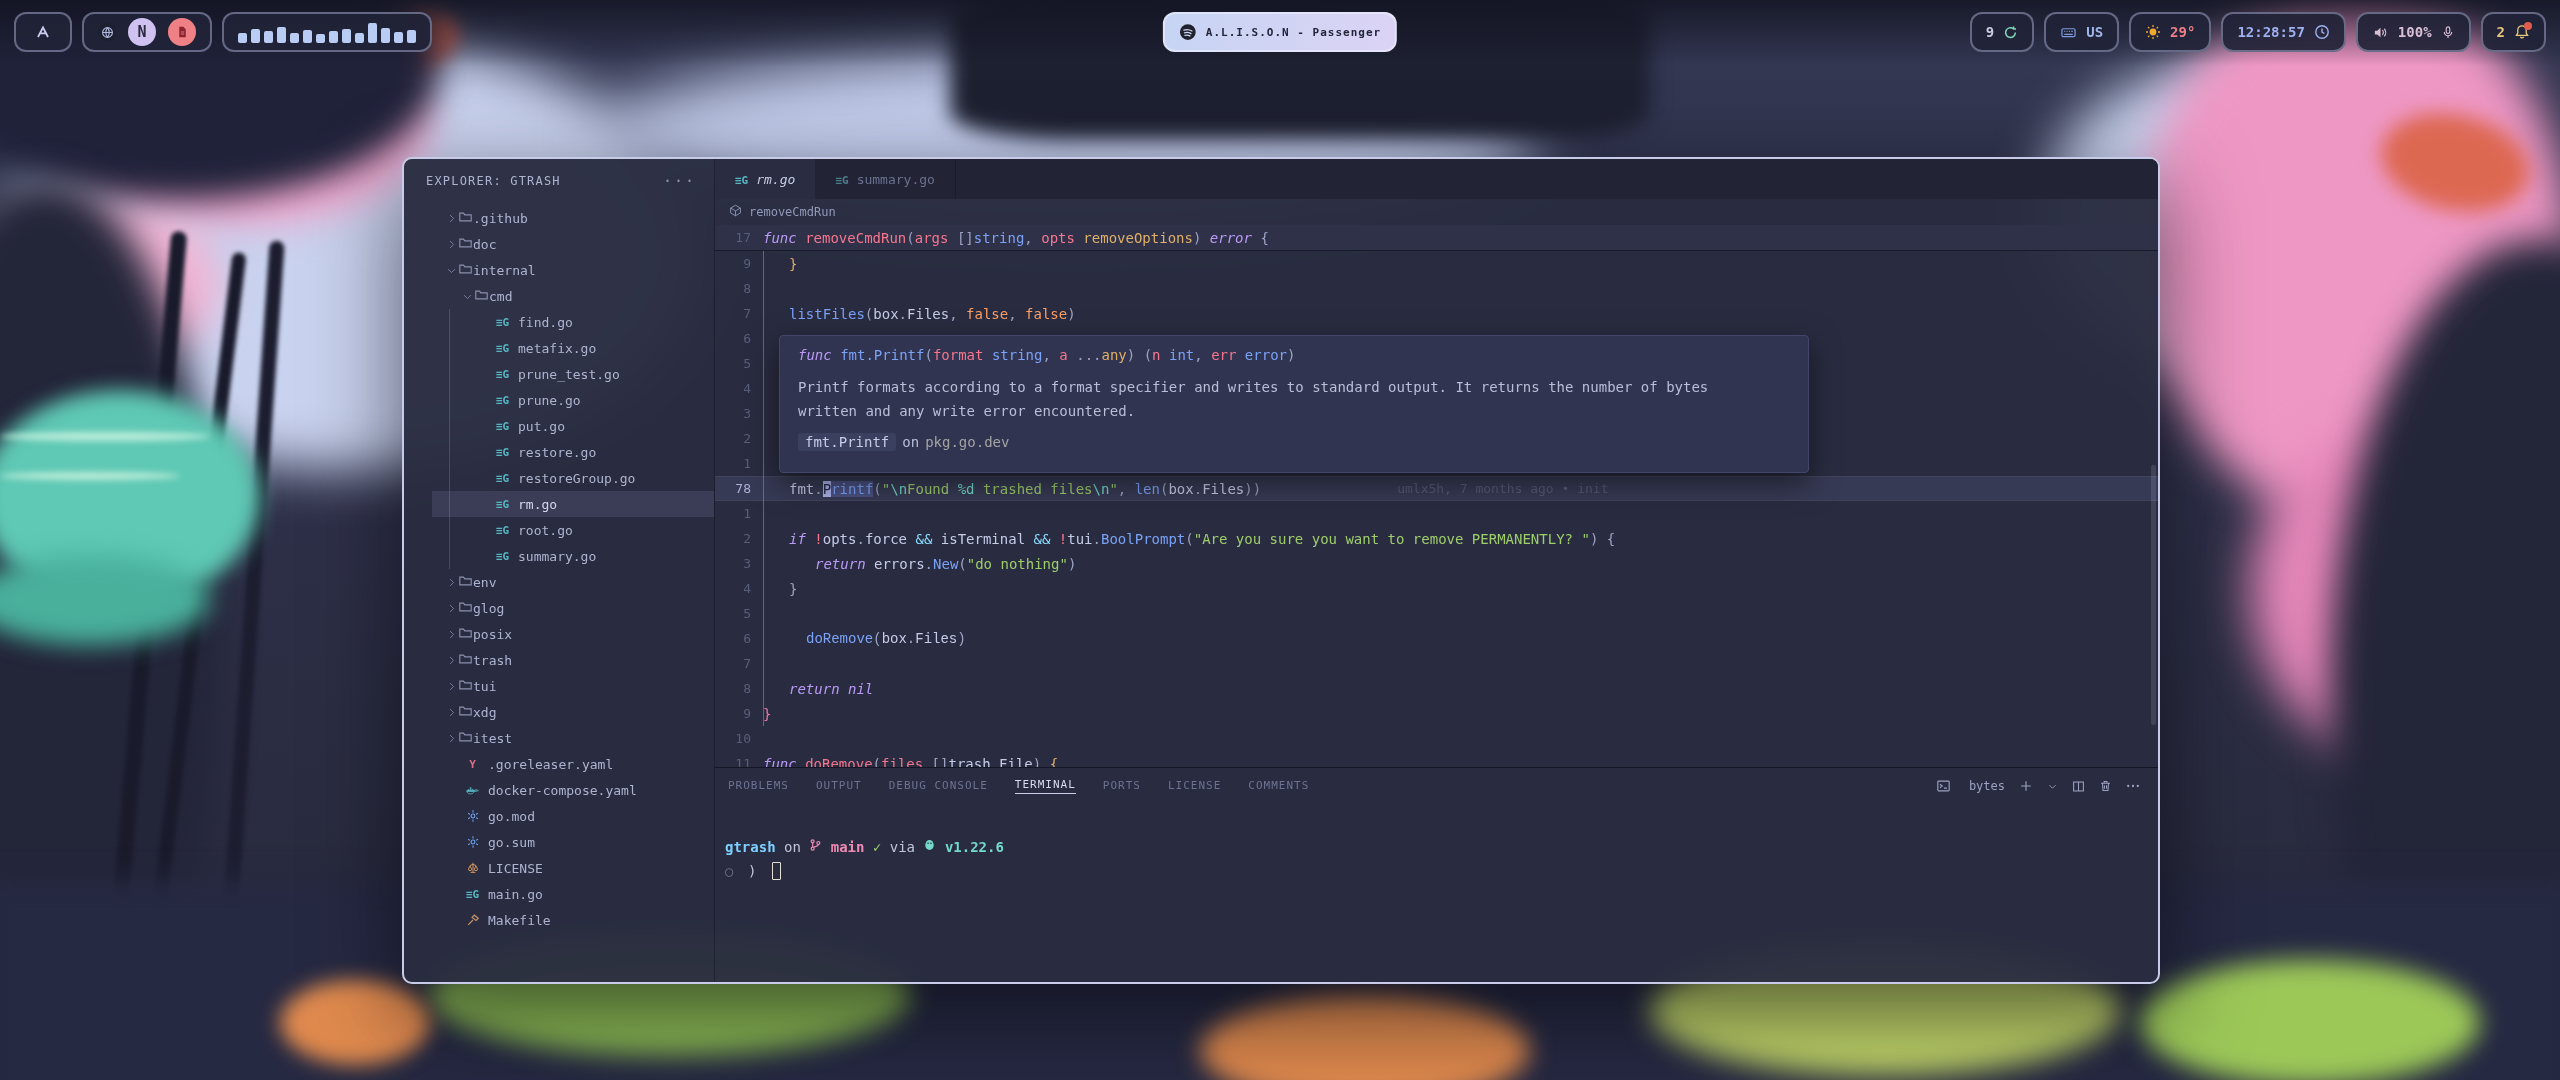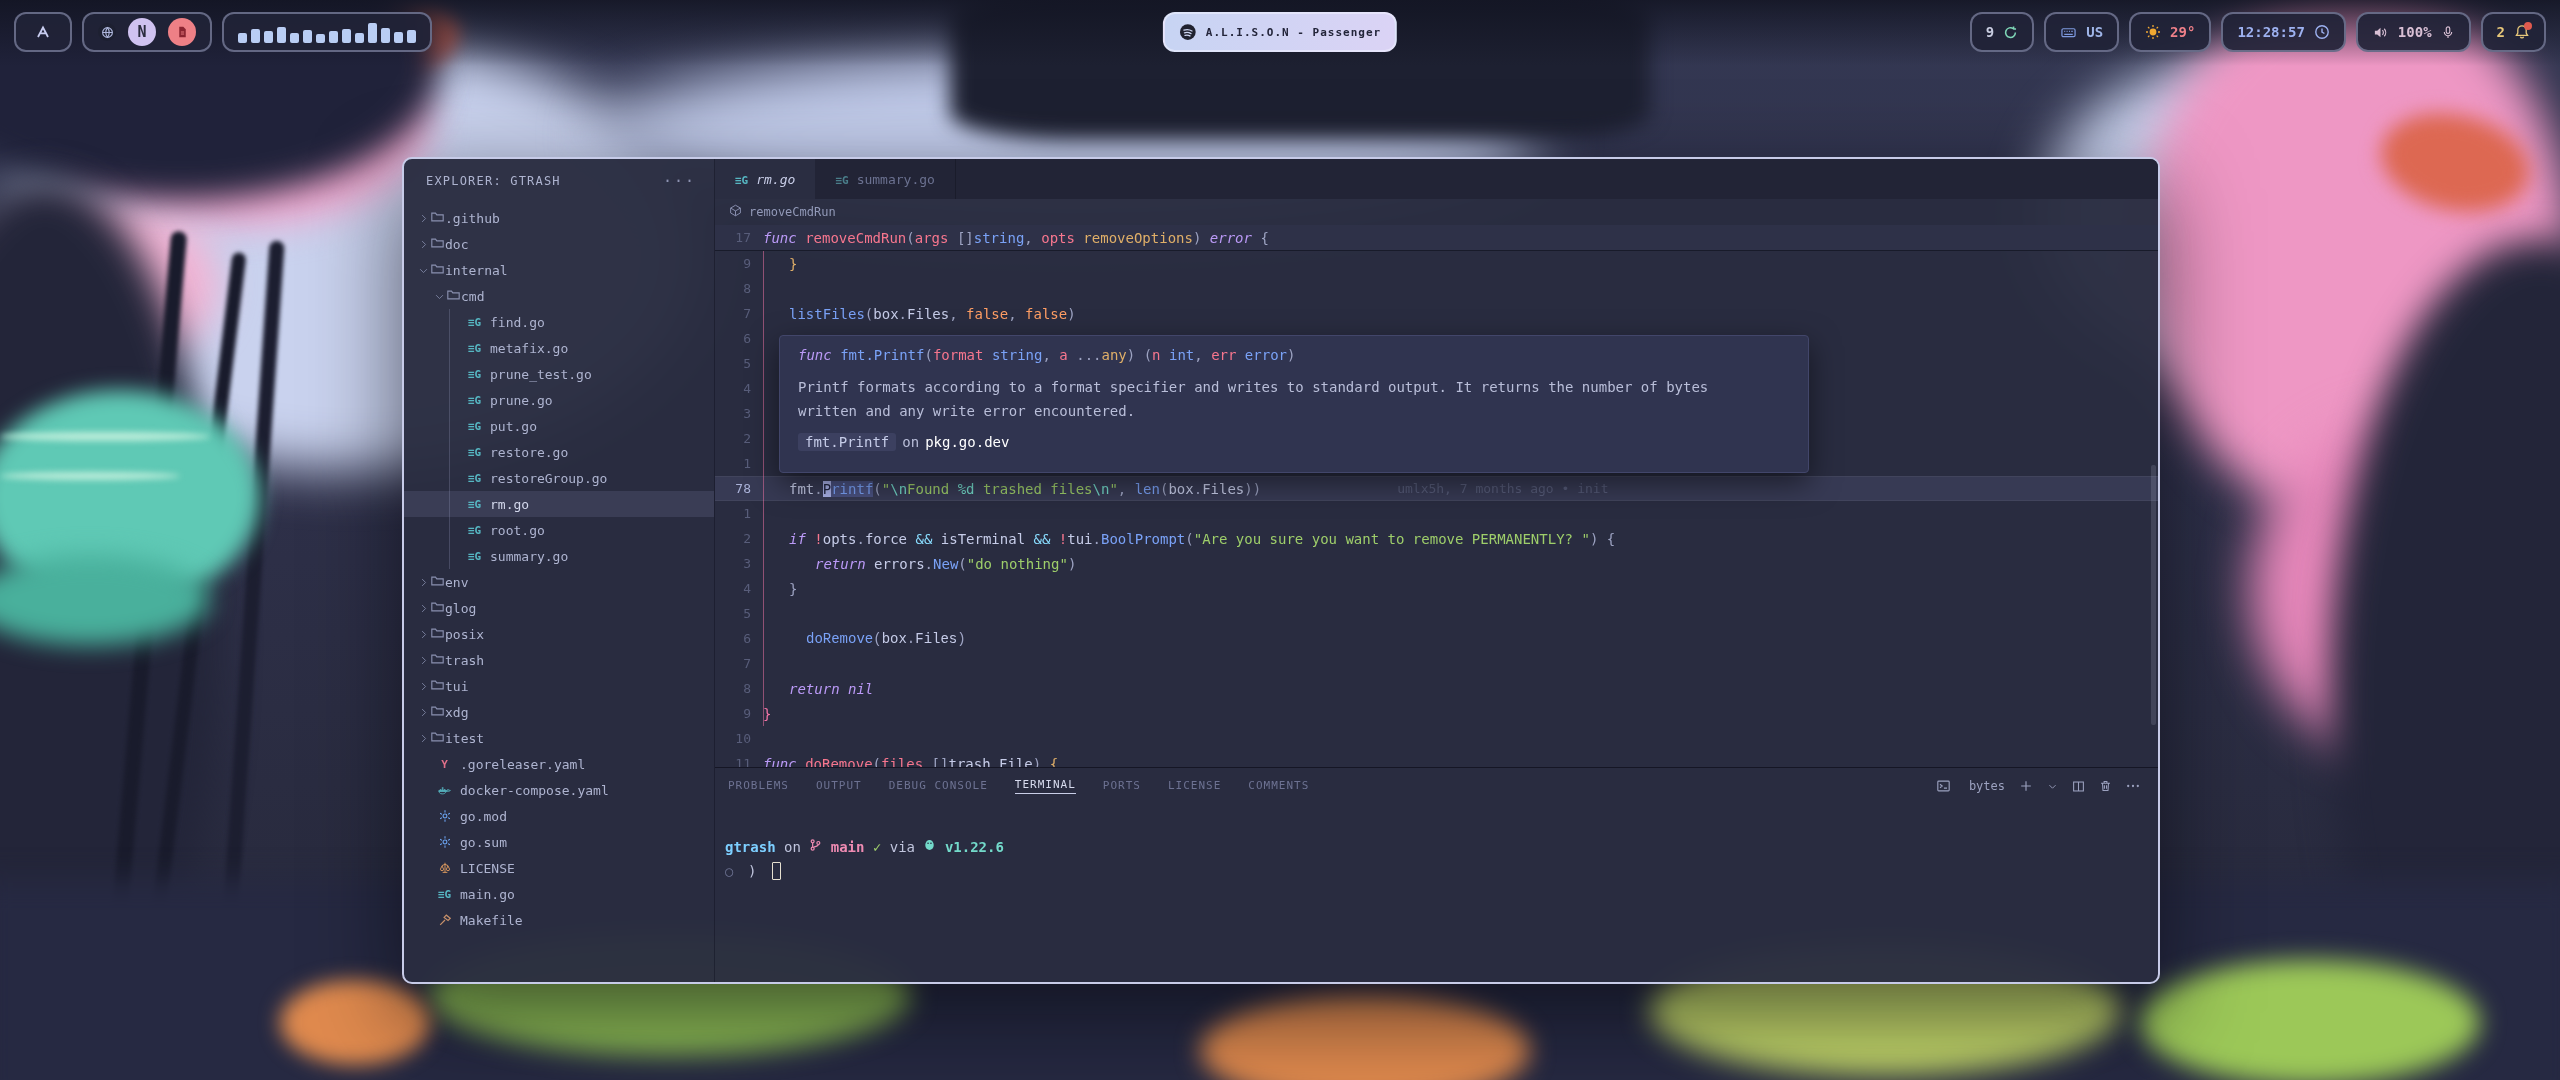--- a/index.html
+++ b/index.html
@@ -36,21 +36,21 @@
   #win { position:absolute; left:402px; top:157px; width:1758px; height:827px;
          background:rgba(41,44,64,.97); border:2px solid #c7cbe8; border-radius:10px;
          box-shadow:0 30px 90px rgba(5,6,14,.6); overflow:hidden; z-index:30;
          font-size:13px; color:#c0c5dd; }
   #sidebar { position:absolute; left:0; top:0; width:310px; height:100%; }
   #expl-head { position:absolute; left:0; top:0; width:100%; height:44px; display:flex;
                align-items:center; padding:0 18px 0 22px; color:#adb3cf; font-size:12px;
                letter-spacing:1.2px; }
   #expl-more { margin-left:auto; color:#8d93b2; font-size:15px; letter-spacing:2px; cursor:pointer; }
   #tree { position:absolute; left:0; top:46px; width:100%; }
-  .trow { height:26px; display:flex; align-items:center; font-size:13px; color:#aeb4d0; cursor:pointer; position:relative; }
+  .trow { height:26px; display:flex; align-items:center; font-size:13px; color:#aeb4d0; cursor:pointer; position:relative;margin-left:28px; }
   .trow.sel { background:#3a3d55; color:#d3d8ec; }
   .trow .chev { width:12px; display:inline-flex; color:#7e84a4; }
   .trow .ficon { display:inline-flex; width:17px; justify-content:center; margin-right:7px; }
   .licon { font-size:11px; font-weight:bold; }
   #guide-l2 { position:absolute; left:45px; top:150px; width:1px; height:260px; background:rgba(150,156,190,.28); }
 
   #main { position:absolute; left:310px; top:0; right:0; bottom:0; border-left:1px solid rgba(20,22,36,.55); }
   #tabbar { position:absolute; left:0; top:0; right:0; height:40px; background:#222436; display:flex; }
   .tab { display:flex; align-items:center; gap:8px; padding:0 20px; font-size:13px; height:100%; cursor:pointer; }
   .tab.active { background:#2a2d41; color:#c9cee8; font-style:italic; }
@@ -88,21 +88,21 @@
   .tk-selw { background:#4a5180; }
   .tk-cur { background:#a9b1e8; color:#232742; }
 
   #tooltip { position:absolute; left:64px; top:110px; width:1030px; height:138px;
              background:#303450; border:1px solid #42466a; border-radius:4px; z-index:10;
              box-shadow:0 10px 30px rgba(0,0,0,.5); padding:11px 18px; }
   #tt-sig { font-size:14px; white-space:pre; }
   #tt-desc { margin-top:12px; width:960px; font-size:14px; line-height:24px; color:#b9bed9; }
   #tt-link-row { margin-top:10px; font-size:14px; color:#b9bed9; display:flex; align-items:center; gap:6px; }
   #tt-chip { background:#3c4060; border-radius:3px; padding:1px 7px; color:#c6cce8; }
-  #tt-link { color:#ffffff; cursor:pointer;text-align:center; }
+  #tt-link { color:#a3a3a3; cursor:pointer;text-align:center; }
   #ed-scroll { position:absolute; right:2px; top:240px; width:5px; height:260px; background:rgba(190,196,224,.16); border-radius:2px; }
 
   #panel { position:absolute; left:0; top:608px; right:0; bottom:0; border-top:1px solid rgba(16,18,30,.8); }
   #ptabs { display:flex; align-items:center; gap:27px; height:36px; padding-left:13px; }
   .ptab { font-size:11px; letter-spacing:1px; color:#6d7292; cursor:pointer; padding-bottom:2px; }
   .ptab.active { color:#d7dbee; border-bottom:1.5px solid #c9cee8; }
   #pctrl { margin-left:auto; display:flex; align-items:center; gap:14px; margin-right:18px; color:#9ba1bf; }
   #pctrl .ic { display:inline-flex; cursor:pointer; }
   #fish-label { font-size:12px; margin-left:4px; }
   #term { position:absolute; left:10px; top:70px; font-size:14px; }

